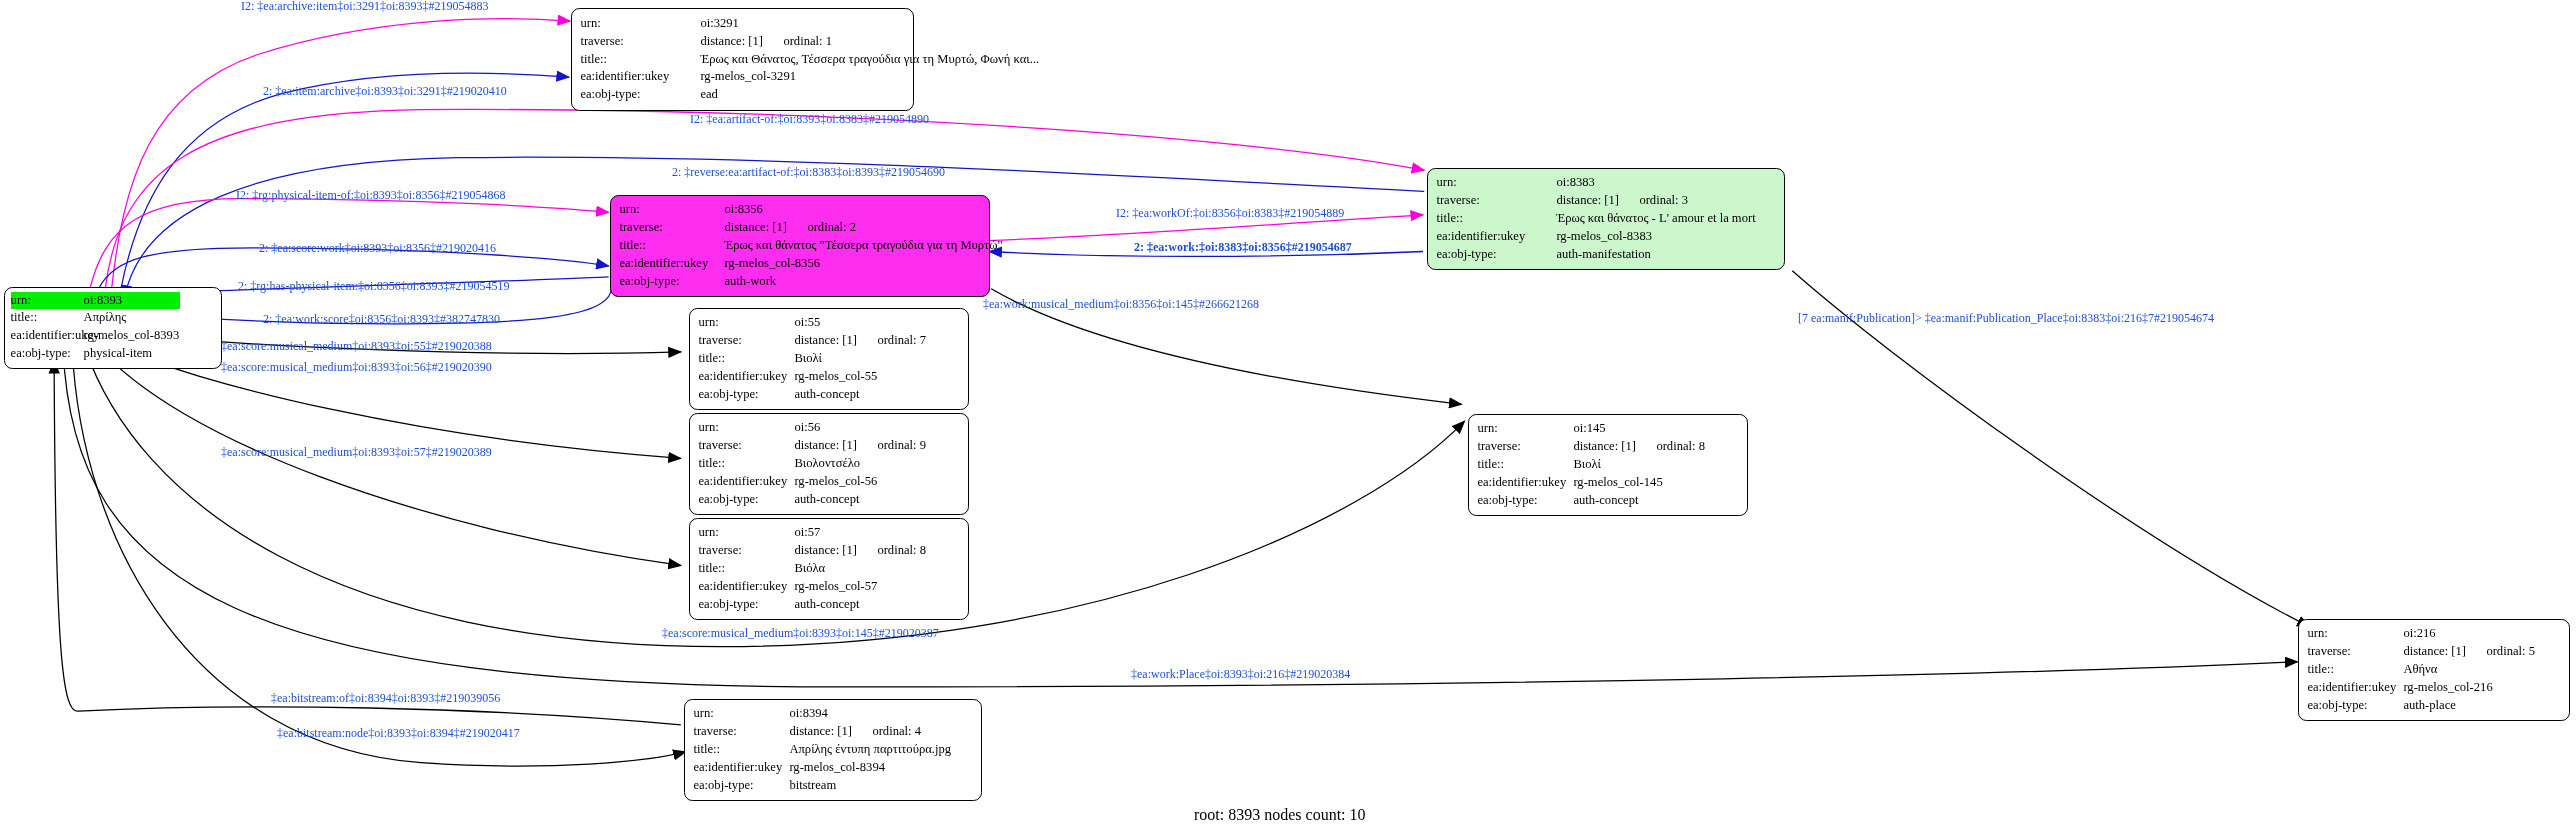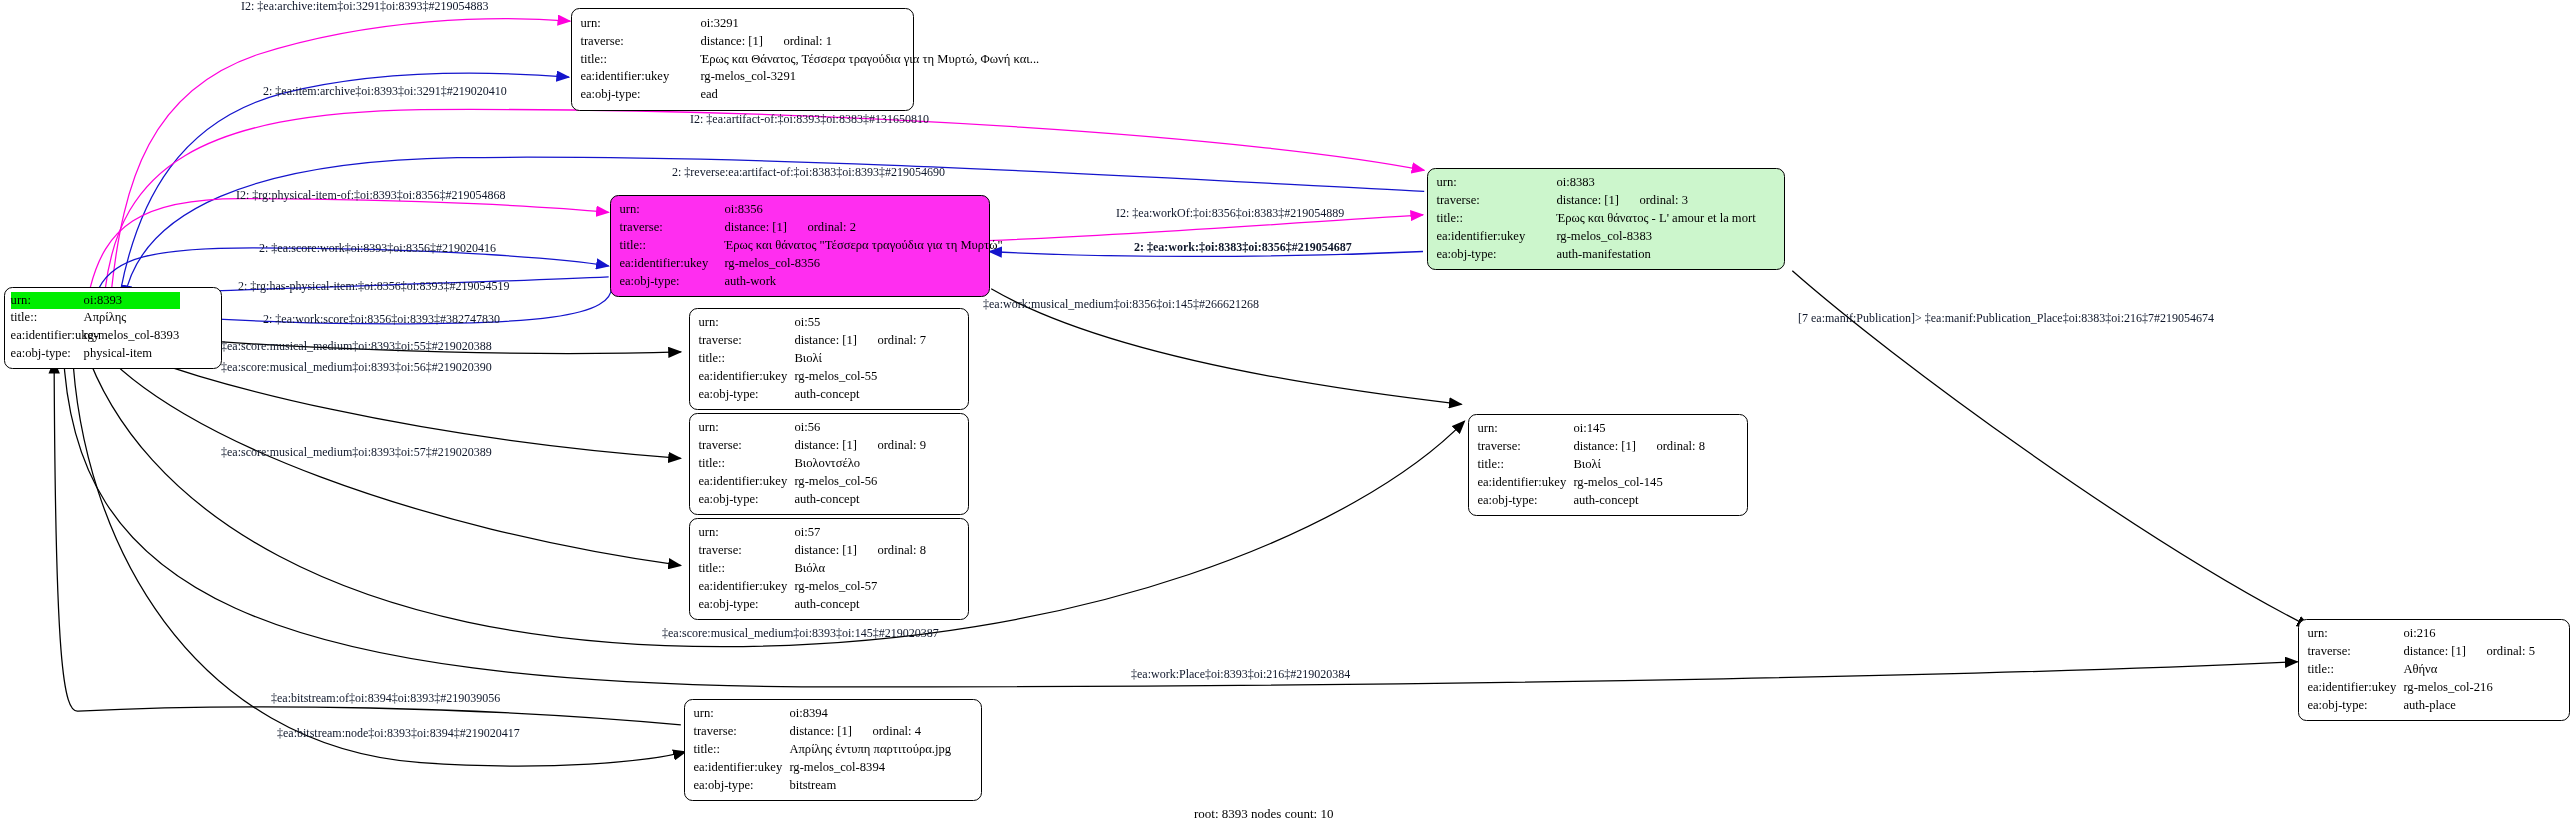--- a/index.html
+++ b/index.html
@@ -37,29 +37,29 @@
   .node.w3291 .k{width:120px;}
 
   .hl{background:#00ee00;}
   .root .hl.k{display:inline-block;width:73px;}
   .root .hl.v{display:inline-block;min-width:96px;}
 
   
   .elabel{
     position:absolute;
     font-size:12px;
-    color:#0f172a;
+    color:#1d4ed8;
     white-space:nowrap;
     line-height:1;
   }
   .elabel.sm{font-size:12px;}
 
   .footer{
     position:absolute;
-    font-size:13px;
+    font-size:16px;
     color:#000;
     white-space:nowrap;
   }
 </style>
 </head>
 <body>
 
 <div id="canvas">
 
   <svg id="edges" viewBox="0 0 4283 1383" xmlns="http://www.w3.org/2000/svg">
@@ -346,21 +346,21 @@
       <span class="v">rg-melos_col-216</span>
     </div>
     <div class="row">
       <span class="k">ea:obj-type:</span>
       <span class="v">auth-place</span>
     </div>
   </div>
 
   <div class="elabel" style="left:241px;  top:0px;">I2: ‡ea:archive:item‡oi:3291‡oi:8393‡#219054883</div>
   <div class="elabel" style="left:263px;  top:85px;">2: ‡ea:item:archive‡oi:8393‡oi:3291‡#219020410</div>
-  <div class="elabel" style="left:690px; top:113px;">I2: ‡ea:artifact-of:‡oi:8393‡oi:8383‡#131650810</div>
+  <div class="elabel" style="left:690px; top:113px;">I2: ‡ea:artifact-of:‡oi:8393‡oi:8383‡#219054890</div>
   <div class="elabel" style="left:672px; top:166px;">2: ‡reverse:ea:artifact-of:‡oi:8383‡oi:8393‡#219054690</div>
   <div class="elabel" style="left:236px;  top:189px;">I2: ‡rg:physical-item-of:‡oi:8393‡oi:8356‡#219054868</div>
   <div class="elabel" style="left:259px;  top:242px;">2: ‡ea:score:work‡oi:8393‡oi:8356‡#219020416</div>
   <div class="elabel" style="left:238px;  top:280px;">2: ‡rg:has-physical-item:‡oi:8356‡oi:8393‡#219054519</div>
   <div class="elabel" style="left:263px;  top:313px;">2: ‡ea:work:score‡oi:8356‡oi:8393‡#382747830</div>
   <div class="elabel" style="left:1116px; top:207px;">I2: ‡ea:workOf:‡oi:8356‡oi:8383‡#219054889</div>
   <div class="elabel" style="left:1134px; top:241px;font-weight:bold;">2: ‡ea:work:‡oi:8383‡oi:8356‡#219054687</div>
   <div class="elabel" style="left:221px;  top:340px;">‡ea:score:musical_medium‡oi:8393‡oi:55‡#219020388</div>
   <div class="elabel" style="left:221px;  top:361px;">‡ea:score:musical_medium‡oi:8393‡oi:56‡#219020390</div>
   <div class="elabel" style="left:221px;  top:446px;">‡ea:score:musical_medium‡oi:8393‡oi:57‡#219020389</div>

